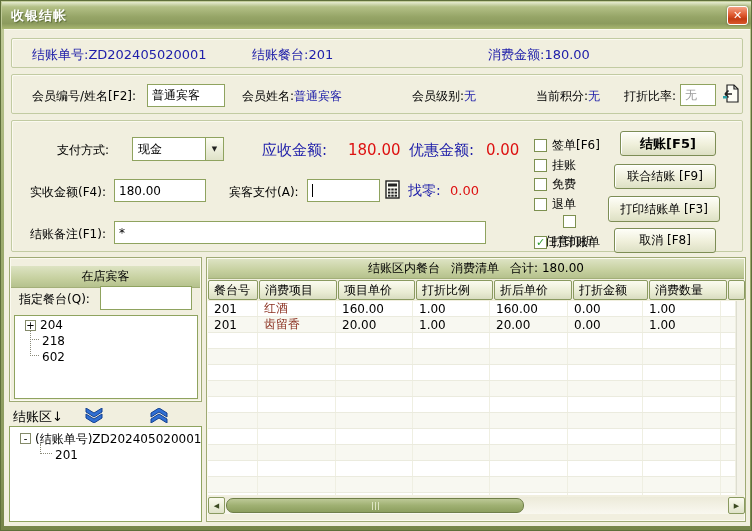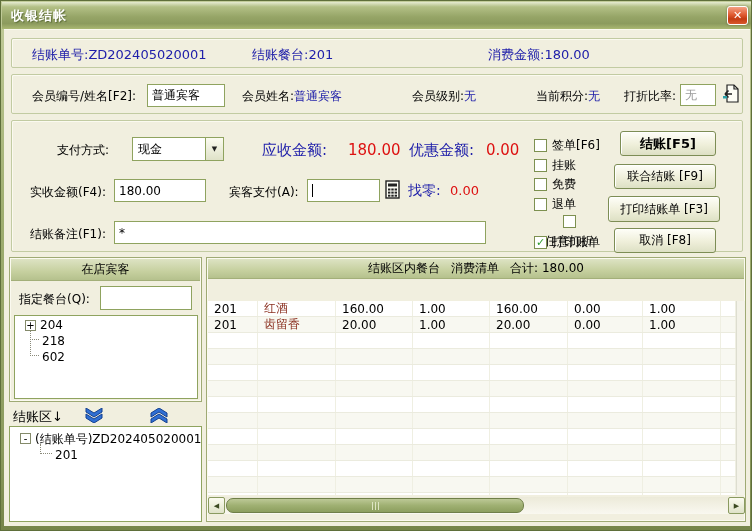--- a/index.html
+++ b/index.html
@@ -172,21 +172,21 @@
         <span>打印账单</span>
       </div>
 
       <div class="btn" style="left:608px;top:10px;width:96px;height:25px;font-weight:bold;font-size:13px;">结账[F5]</div>
       <div class="btn" style="left:602px;top:43px;width:102px;height:25px;">联合结账 [F9]</div>
       <div class="btn" style="left:596px;top:75px;width:112px;height:26px;">打印结账单 [F3]</div>
       <div class="btn" style="left:602px;top:107px;width:102px;height:25px;">取消 [F8]</div>
     </div>
 
     <div class="panel" style="left:5px;top:227px;width:193px;height:145px;">
-      <div class="band" style="left:1px;top:1px;width:189px;height:22px;">
+      <div class="band" style="left:1px;top:8px;width:189px;height:22px;">
         <span>在店宾客</span>
       </div>
       <span class="lbl" style="left:9px;top:33px;">指定餐台(Q):</span>
       <div class="fld" style="left:90px;top:28px;width:92px;height:24px;">
         <span></span>
       </div>
       <div class="treebox" style="left:4px;top:57px;width:184px;height:84px;">
         <span class="pbox" style="left:10px;top:4px;">+</span>
         <span class="tnode" style="left:25px;top:2px;">204</span>
         <span class="dot-l" style="left:15px;top:15px;width:9px;height:9px;"></span>
@@ -217,20 +217,30 @@
       <span class="tnode" style="left:45px;top:21px;">201</span>
     </div>
 
     <div class="panel" style="left:202px;top:227px;width:540px;height:265px;">
       <div class="band" style="left:1px;top:1px;width:536px;height:20px;gap:11px;">
         <span>结账区内餐台</span>
         <span>消费清单</span>
         <span><span>合计:</span> <span>180.00</span></span>
       </div>
 
+      <div class="abs" style="left:1px;top:22px;width:537px;height:20px;display:flex;gap:1px;">
+        <div class="hcell w50">餐台号</div>
+        <div class="hcell w78">消费项目</div>
+        <div class="hcell w77">项目单价</div>
+        <div class="hcell w77">打折比例</div>
+        <div class="hcell w78">折后单价</div>
+        <div class="hcell w75">打折金额</div>
+        <div class="hcell w78">消费数量</div>
+        <div class="hcell" style="flex:1;"></div>
+      </div>
 
       <div class="abs" style="left:1px;top:43px;width:528px;height:194px;background:#fff;overflow:hidden;">
         <div class="trow">
           <div class="w50">201</div>
           <div class="w78" style="color:#8b3020;">红酒</div>
           <div class="w77">160.00</div>
           <div class="w77">1.00</div>
           <div class="w78">160.00</div>
           <div class="w75">0.00</div>
           <div class="w78">1.00</div>

